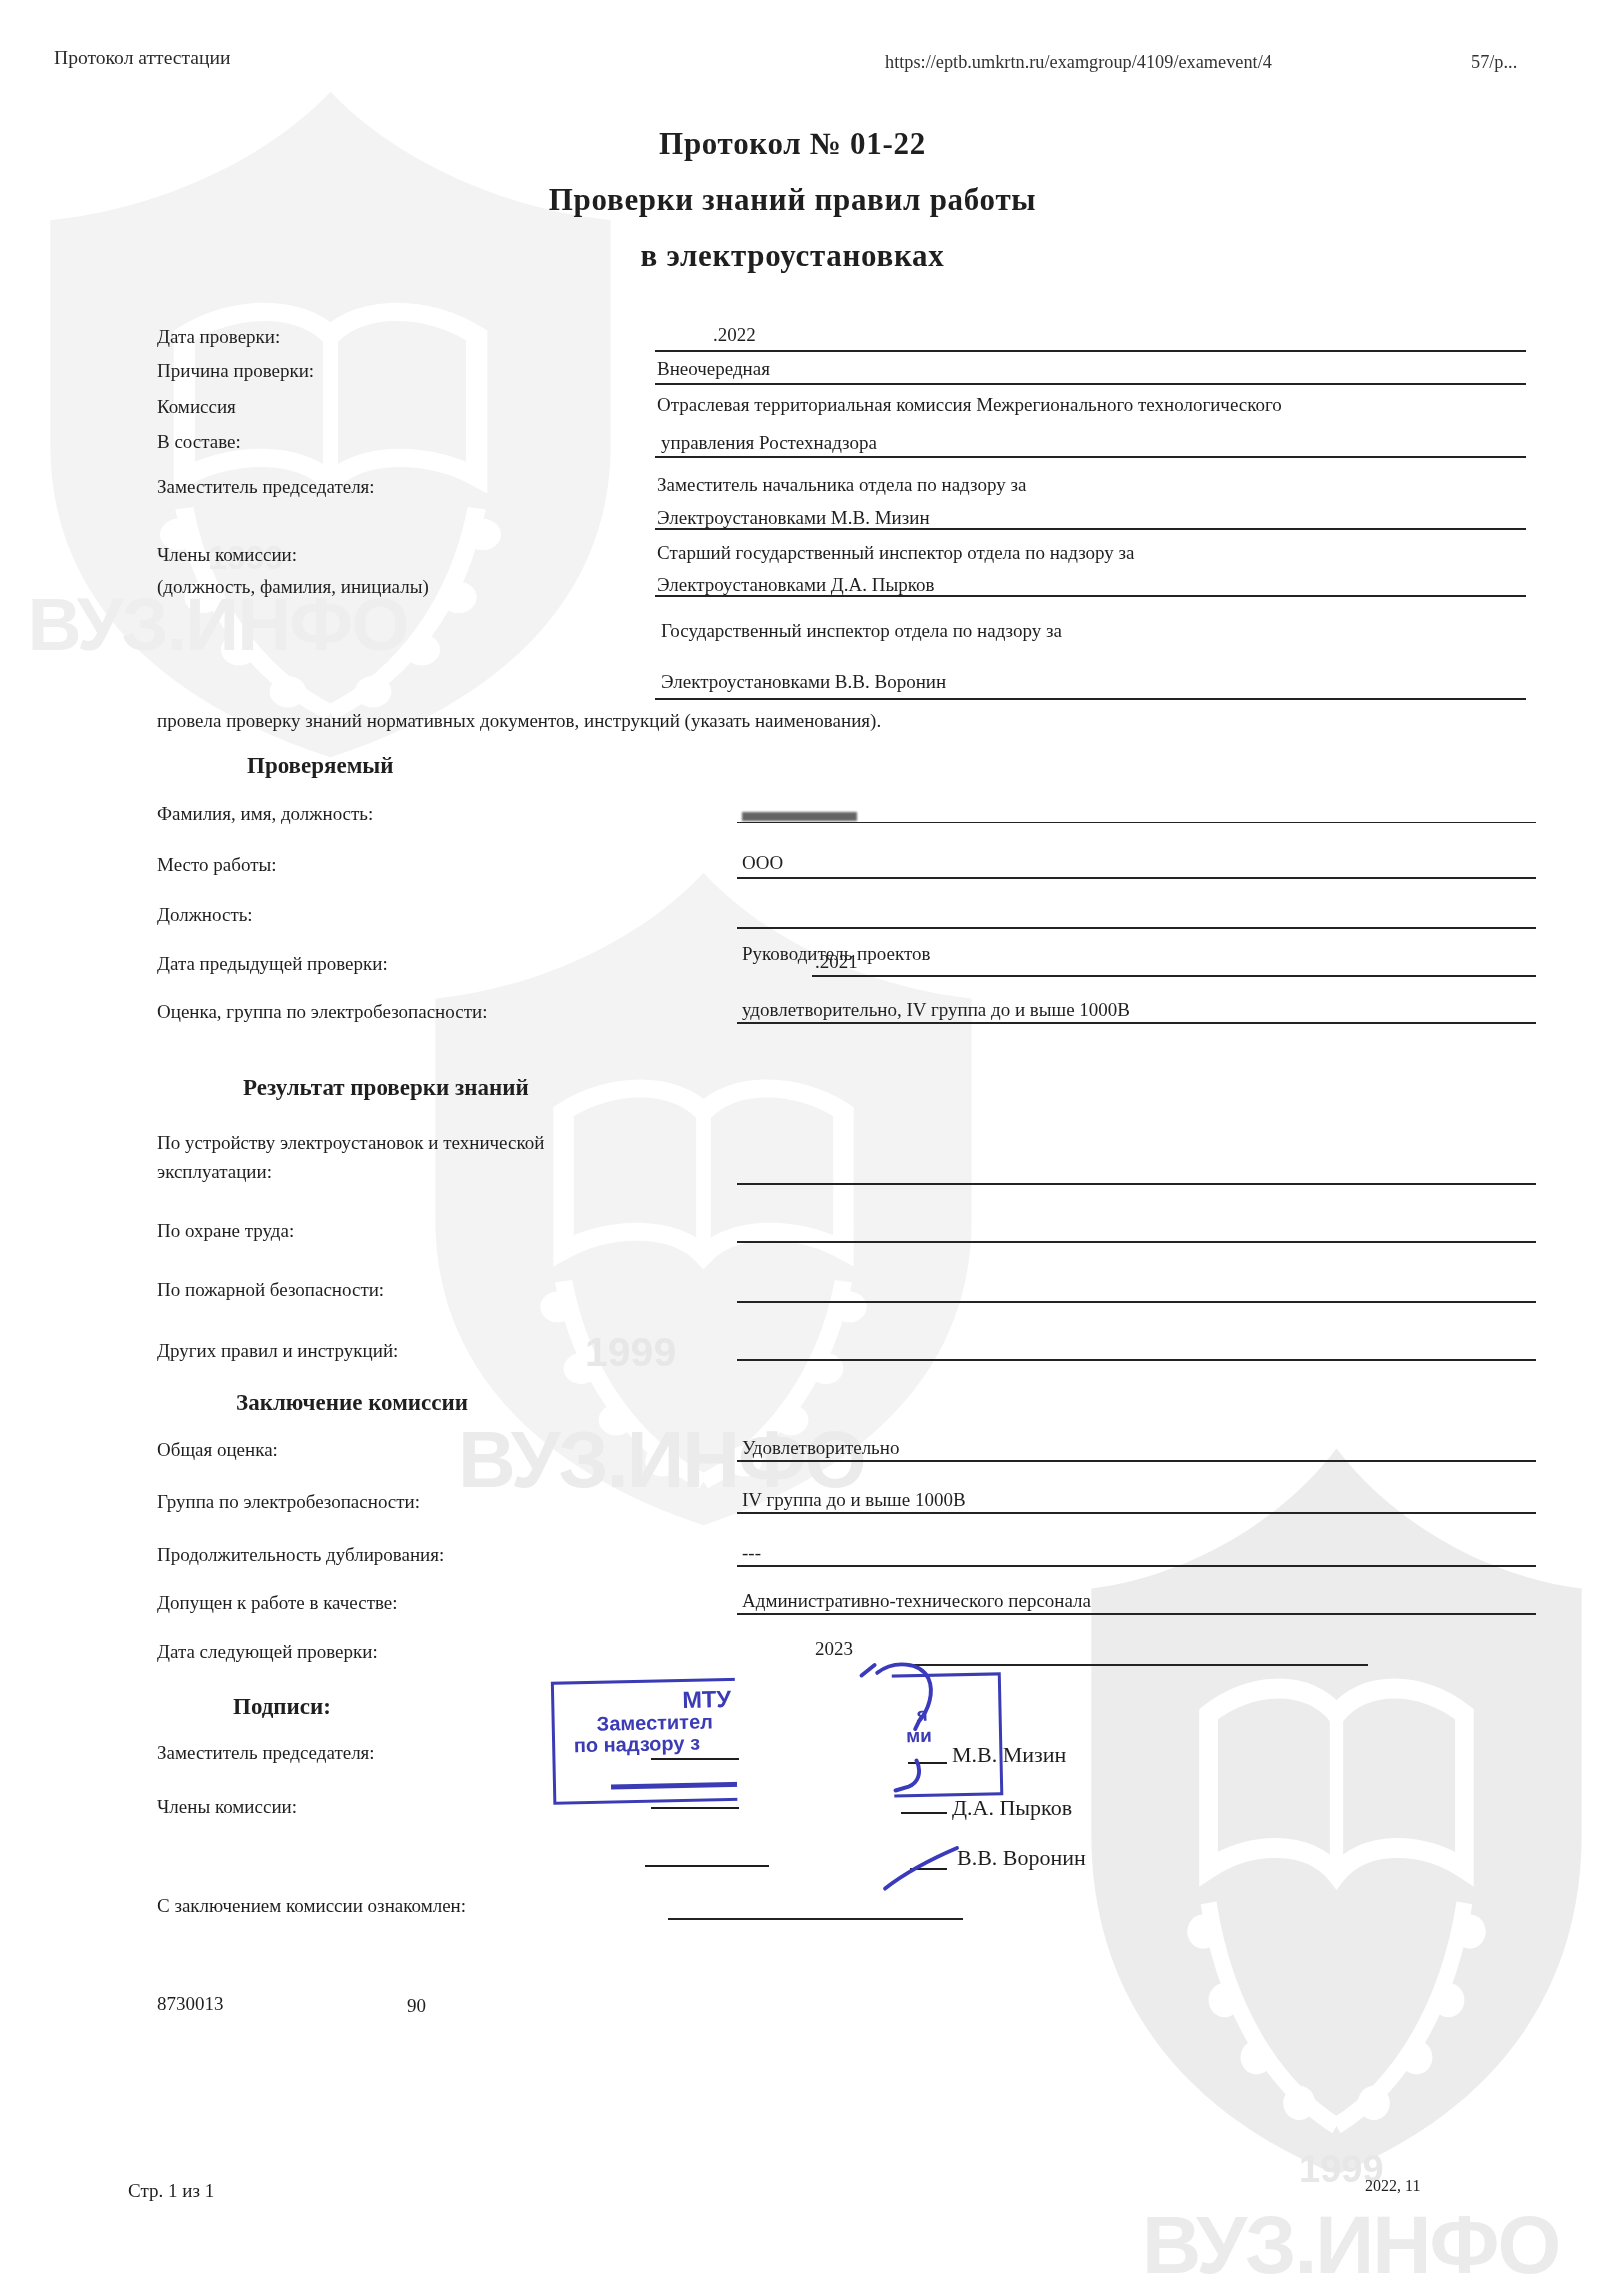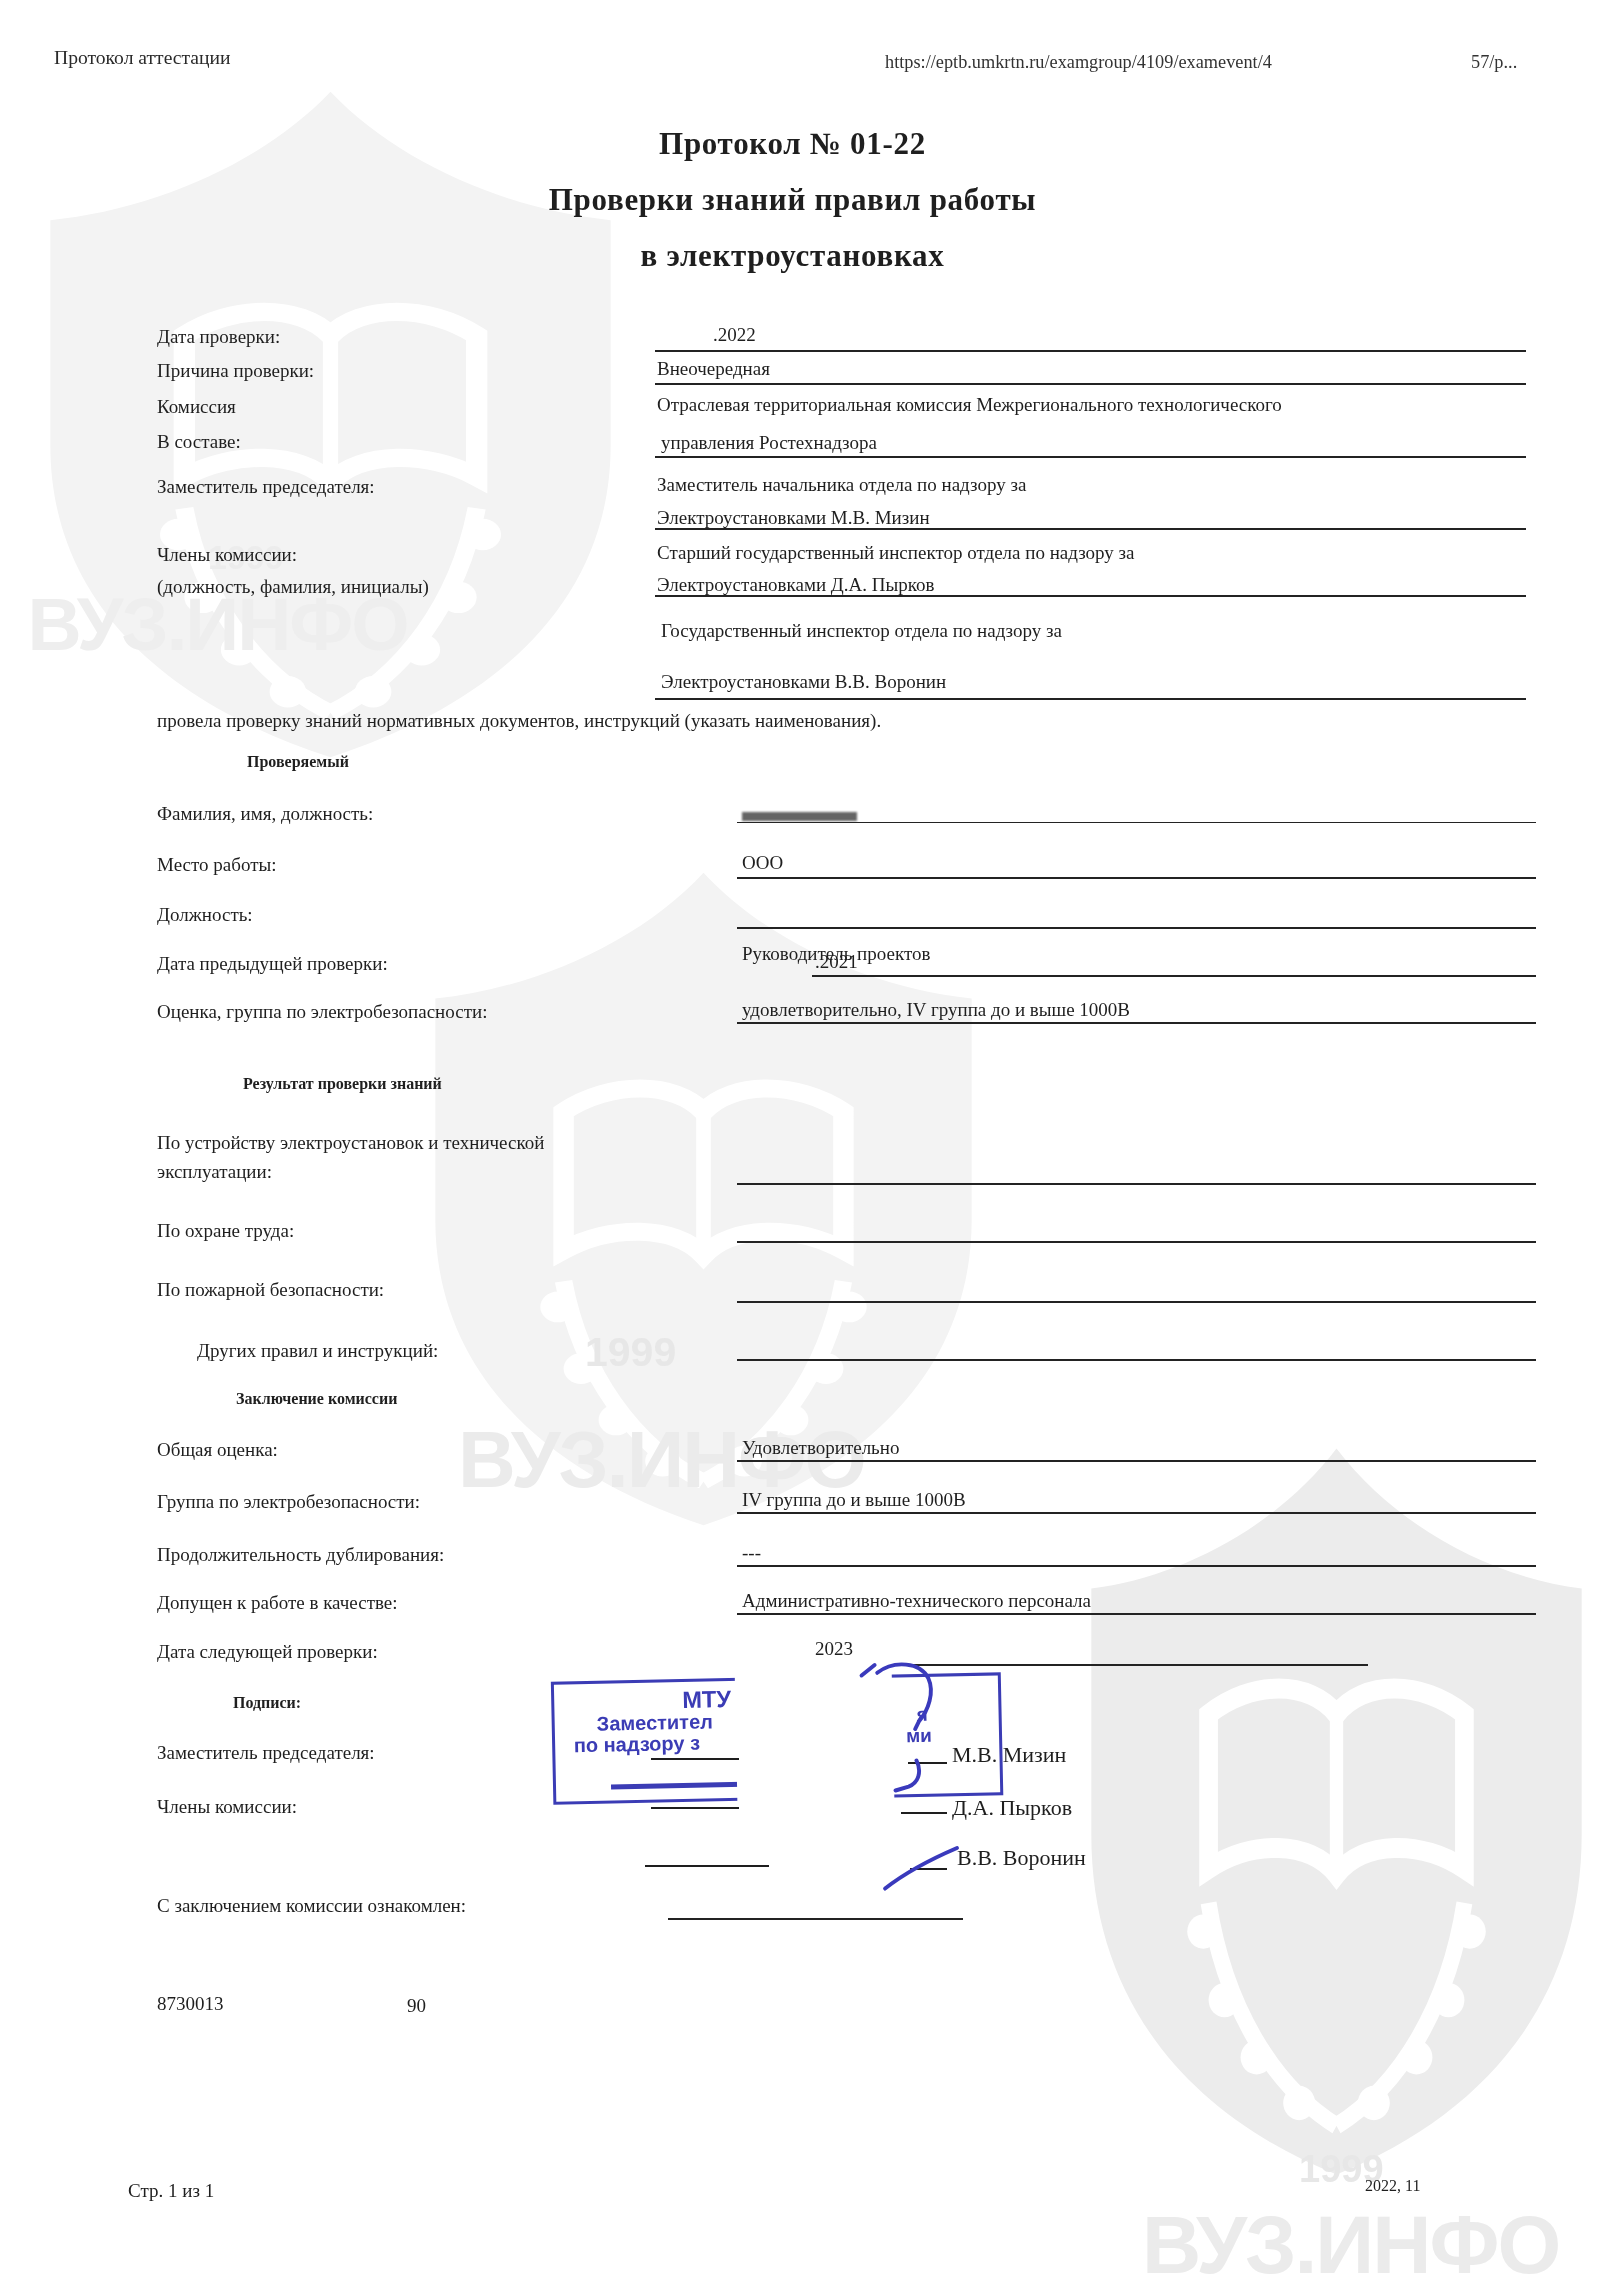--- a/index.html
+++ b/index.html
@@ -3,21 +3,21 @@
 <meta charset="utf-8">
 <style>
   html,body{margin:0;padding:0;}
   body{
     width:1623px;height:2295px;position:relative;background:#ffffff;
     font-family:"Liberation Serif","DejaVu Serif",serif;color:#1f1f1f;
     overflow:hidden;
   }
   .abs{position:absolute;white-space:nowrap;}
   .lbl,.val{font-size:19px;line-height:1.1;}
-  .sec{font-size:16px;font-weight:bold;}
+  .sec{font-size:23px;font-weight:bold;}
   .rule{position:absolute;height:0;border-top:2px solid #232323;}
   .rule.thin{border-top-width:1.3px;}
   .hdr{font-size:19.6px;color:#2a2a2a;}
   .url{font-size:18.3px;color:#333;}
   .title-line{position:absolute;left:367px;width:851px;text-align:center;
     font-size:31px;font-weight:bold;letter-spacing:0.7px;}
   .wm-brand{position:absolute;font-family:"Liberation Sans","DejaVu Sans",sans-serif;
     font-weight:bold;color:#eeeeee;letter-spacing:-2px;z-index:0;}
   .wm-year{position:absolute;font-family:"Liberation Sans","DejaVu Sans",sans-serif;
     font-weight:bold;color:#ececec;z-index:0;}
@@ -163,21 +163,21 @@
 <div class="abs lbl layer1" style="left:157px;top:1133px;">По устройству электроустановок и технической</div>
 <div class="abs lbl layer1" style="left:157px;top:1162px;">эксплуатации:</div>
 <div class="rule" style="left:737px;top:1183px;width:799px;"></div>
 
 <div class="abs lbl layer1" style="left:157px;top:1221px;">По охране труда:</div>
 <div class="rule" style="left:737px;top:1241px;width:799px;"></div>
 
 <div class="abs lbl layer1" style="left:157px;top:1280px;">По пожарной безопасности:</div>
 <div class="rule" style="left:737px;top:1301px;width:799px;"></div>
 
-<div class="abs lbl layer1" style="left:157px;top:1341px;margin-left:40px;">Других правил и инструкций:</div>
+<div class="abs lbl layer1" style="left:157px;top:1341px;">Других правил и инструкций:</div>
 <div class="rule" style="left:737px;top:1359px;width:799px;"></div>
 
 <div class="abs sec layer1" style="left:236px;top:1390px;">Заключение комиссии</div>
 
 <div class="abs lbl layer1" style="left:157px;top:1440px;">Общая оценка:</div>
 <div class="abs val layer1" style="left:742px;top:1438px;">Удовлетворительно</div>
 <div class="rule" style="left:737px;top:1460px;width:799px;"></div>
 
 <div class="abs lbl layer1" style="left:157px;top:1492px;">Группа по электробезопасности:</div>
 <div class="abs val layer1" style="left:742px;top:1490px;">IV группа до и выше 1000В</div>

